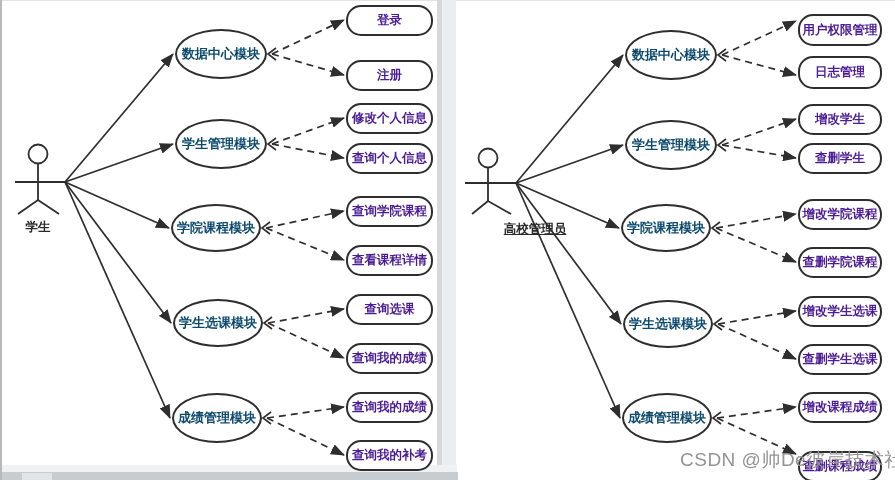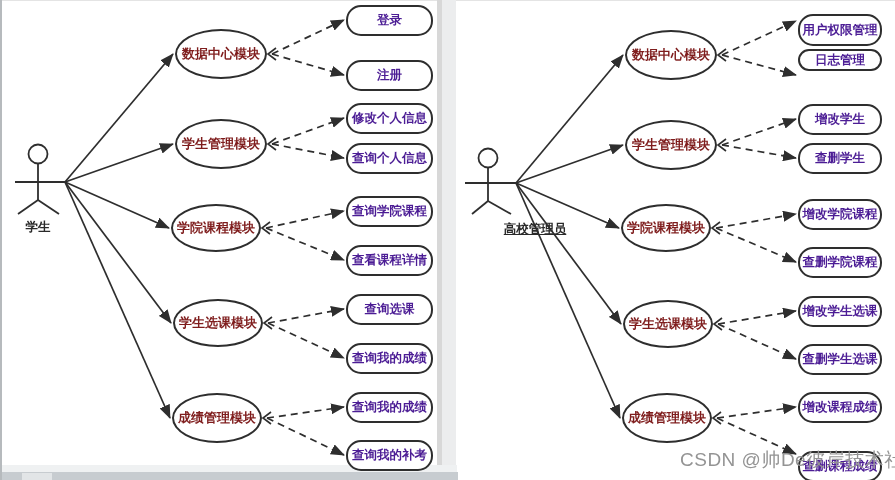--- a/index.html
+++ b/index.html
@@ -13,21 +13,21 @@
   .seam-a{left:437px;top:0;width:5px;height:480px;background:#d8d8d8;}
   .seam-b{left:442px;top:0;width:14px;height:480px;background:#ecedee;}
   .band1{left:2px;top:465px;width:455px;height:8px;background:#eff1f2;}
   .band2{left:0;top:472px;width:458px;height:8px;background:#c7ccd0;}
   .chip{left:22px;top:473px;width:30px;height:7px;background:#e2e5e7;}
   #lines{position:absolute;left:0;top:0;width:895px;height:480px;z-index:10;pointer-events:none;}
   #nodes{position:absolute;left:0;top:0;width:895px;height:480px;z-index:20;}
   .ellipse{
     position:absolute;background:#ffffff;border:2px solid #2e2e2e;border-radius:50%;
     display:flex;align-items:center;justify-content:center;
-    font-size:13px;font-weight:bold;color:#7f1d1d;letter-spacing:0;box-sizing:border-box;
+    font-size:13px;font-weight:bold;color:#0c4a6e;letter-spacing:0;box-sizing:border-box;
   }
   .ubox{
     position:absolute;background:#ffffff;border:2px solid #2e2e2e;border-radius:15px;
     display:flex;align-items:center;justify-content:center;
     font-size:12.5px;font-weight:bold;color:#4c1d95;box-sizing:border-box;white-space:nowrap;
   }
   .actor-label{
     position:absolute;width:90px;text-align:center;
     font-size:12.5px;font-weight:600;color:#2a2a2a;
   }
@@ -127,21 +127,21 @@
       <div class="ubox" style="left: 346px; top: 342.5px; width: 87px; height: 31px;">查询我的成绩</div>
       <div class="ubox" style="left: 346px; top: 391.5px; width: 87px; height: 31px;">查询我的成绩</div>
       <div class="ubox" style="left: 346px; top: 439.5px; width: 87px; height: 31px;">查询我的补考</div>
       <div class="actor-label" style="left: -7px; top: 219px;">学生</div>
       <div class="ellipse" style="left: 625px; top: 30px; width: 92px; height: 50px;">数据中心模块</div>
       <div class="ellipse" style="left: 625px; top: 120px; width: 92px; height: 50px;">学生管理模块</div>
       <div class="ellipse" style="left: 621px; top: 204px; width: 90px; height: 48px;">学院课程模块</div>
       <div class="ellipse" style="left: 623px; top: 300px; width: 90px; height: 48px;">学生选课模块</div>
       <div class="ellipse" style="left: 622px; top: 393px; width: 90px; height: 50px;">成绩管理模块</div>
       <div class="ubox" style="left: 798px; top: 14px; width: 84px; height: 32px;">用户权限管理</div>
-      <div class="ubox" style="left: 798px; top: 49px; width: 84px; height: 22px;">日志管理</div>
+      <div class="ubox" style="left: 798px; top: 56px; width: 84px; height: 33px;">日志管理</div>
       <div class="ubox" style="left: 798px; top: 103.5px; width: 84px; height: 31px;">增改学生</div>
       <div class="ubox" style="left: 798px; top: 142.5px; width: 84px; height: 31px;">查删学生</div>
       <div class="ubox" style="left: 798px; top: 198.5px; width: 84px; height: 31px;">增改学院课程</div>
       <div class="ubox" style="left: 798px; top: 246.5px; width: 84px; height: 31px;">查删学院课程</div>
       <div class="ubox" style="left: 798px; top: 295.5px; width: 84px; height: 31px;">增改学生选课</div>
       <div class="ubox" style="left: 798px; top: 343.5px; width: 84px; height: 31px;">查删学生选课</div>
       <div class="ubox" style="left: 798px; top: 391.5px; width: 84px; height: 31px;">增改课程成绩</div>
       <div class="ubox" style="left: 798px; top: 451px; width: 84px; height: 31px; font-family: Liberation Serif, serif;">查删课程成绩</div>
       <div class="actor-label u" style="left: 442px; top: 221px; padding-left: 48px;">高校管理员</div>
     </div>

